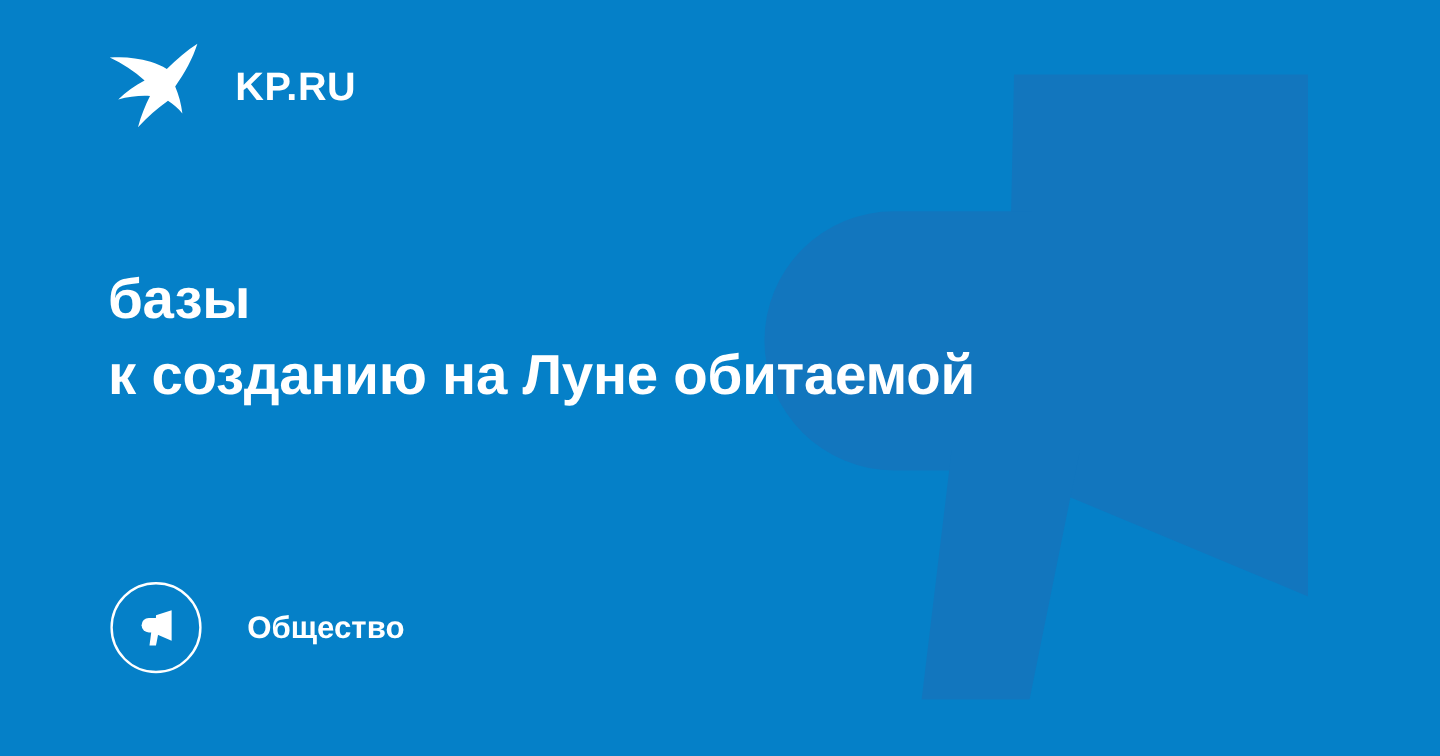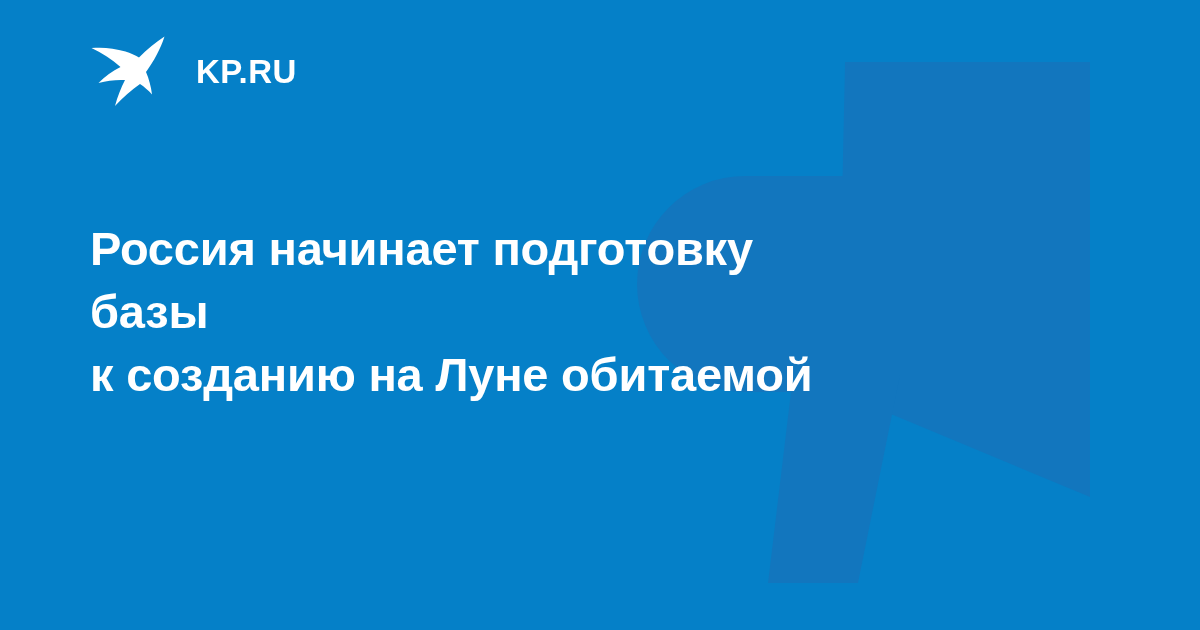--- a/index.html
+++ b/index.html
@@ -132,19 +132,30 @@
                  C22.5 36 15 41.5 8.5 48 C17.5 45.5 26.5 44.5 35 45
                  C31 53 27.5 61.5 25 71 C33 62.5 41.5 55 50 49
                  C54.5 52 58.5 55.5 62 59.5 C61 51.5 59 44 56 37
                  C64 26 70.5 14 74.5 1.5 Z"></path>
       </g>
     </svg>
     <span class="logo-text">KP.RU</span>
   </div>
 
   <h1 class="headline">
-    <span class="headline-line">Россия начинает подготовку</span>
     <span class="headline-line">базы</span>
     <span class="headline-line">к созданию на Луне обитаемой</span>
   </h1>
 
+  <div class="category">
+    <span class="category-icon-ring">
+      <svg width="40" height="40" viewBox="0 0 40 40" xmlns="http://www.w3.org/2000/svg" aria-hidden="true">
+        <g fill="#ffffff">
+          <path d="M33 5.5 L33 31 L19.5 25.2 L20 9.8 Z"></path>
+          <path d="M14 12 L21 12 L21 24 L14 24 A6 6 0 0 1 14 12 Z"></path>
+          <path d="M16.2 22.5 L22.4 22.5 L20 35 L14.6 35 Z"></path>
+        </g>
+      </svg>
+    </span>
+    <span class="category-label">Общество</span>
+  </div>
 
 </div>
 
 </body></html>

